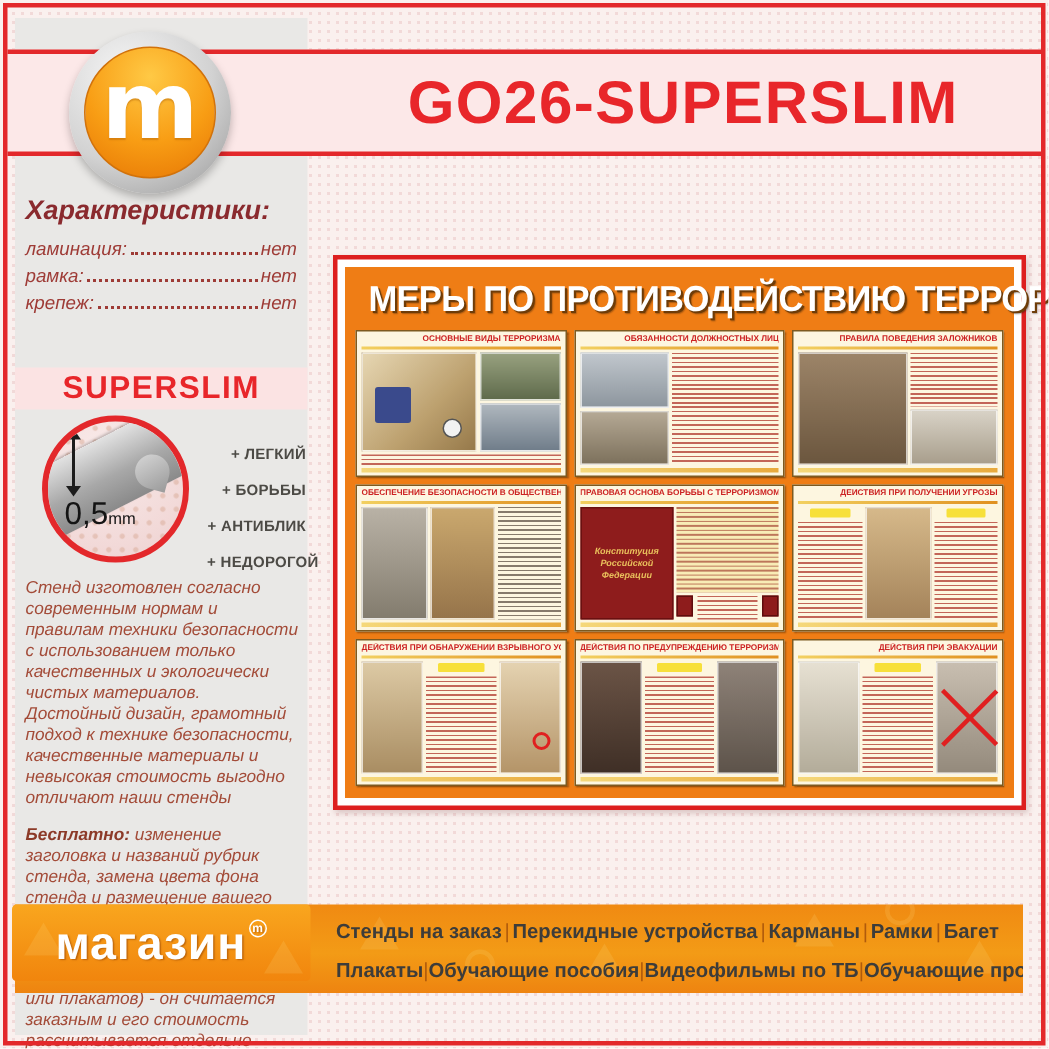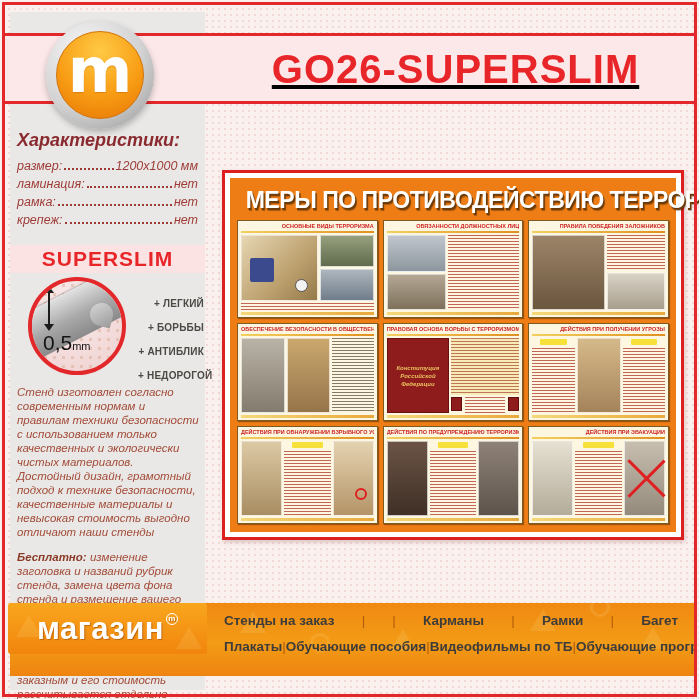--- a/index.html
+++ b/index.html
@@ -11,21 +11,21 @@
       var(--c-pagebg,#faf0ee);
     background-size:6px 6px,auto;}
   .page-frame{position:absolute;inset:2px;border:3px solid var(--c-accent,#e3282b);z-index:60;pointer-events:none;}
 
   
   .left-col{position:absolute;left:10px;top:12px;width:195px;height:678px;background:var(--c-graycol,#e9e8e6);z-index:1;}
 
   
   .top-banner{position:absolute;left:5px;right:5px;top:33px;height:71px;background:var(--c-bannerpink,#fce8e8);
     border-top:3px solid var(--c-accent,#e3282b);border-bottom:3px solid var(--c-accent,#e3282b);
-    display:flex;align-items:center;z-index:4;text-decoration:underline;}
+    display:flex;align-items:center;z-index:4;}
   .page-title{flex:1;padding-left:212px;text-align:center;font-size:40px;font-weight:bold;
     letter-spacing:1px;color:var(--c-titlered,#e8262a);line-height:1;}
 
   
   .brand-logo{position:absolute;left:46px;top:21px;width:108px;height:108px;border-radius:50%;z-index:6;
     background:radial-gradient(circle at 35% 28%,#f6f6f6,#d2d2d2 55%,#9c9c9c 95%);
     box-shadow:0 3px 6px rgba(0,0,0,.25);display:flex;align-items:center;justify-content:center;cursor:pointer;}
   .logo-inner{width:88px;height:88px;border-radius:50%;
     background:radial-gradient(circle at 50% 22%,#ffc945,#f89d14 55%,#e87a06 95%);
     border:1px solid #d2720a;display:flex;align-items:center;justify-content:center;}
@@ -114,21 +114,21 @@
   .g-exit{background:linear-gradient(#c8beb0,#948a7c);}
   .obj-bag{position:absolute;left:10%;bottom:28%;width:32%;height:38%;background:#3a4a8c;border-radius:2px;}
   .obj-clock{position:absolute;right:12%;bottom:12%;width:13px;height:13px;border-radius:50%;background:#f2f2f2;border:1px solid #555;}
   .redcirc{position:absolute;right:15%;bottom:20%;width:12px;height:12px;border:2px solid #e02020;border-radius:50%;}
   .xmark{position:absolute;inset:15% 20%;}
   .xmark::before,.xmark::after{content:"";position:absolute;left:50%;top:0;width:2.5px;height:100%;background:#e02020;}
   .xmark::before{transform:rotate(45deg);}
   .xmark::after{transform:rotate(-45deg);}
 
   
-  .footer-bar{position:absolute;left:10px;right:5px;top:603px;height:73px;z-index:4;overflow:hidden;
+  .footer-bar{position:absolute;left:10px;right:17px;top:603px;height:59px;z-index:4;overflow:hidden;
     background:linear-gradient(var(--c-footorange1,#f08a12),var(--c-footorange2,#f39b16) 55%,#ee8410);}
   .wm{position:absolute;width:0;height:0;border-left:13px solid transparent;border-right:13px solid transparent;
     border-bottom:22px solid rgba(255,235,150,.14);}
   .wm-c{position:absolute;width:20px;height:20px;border-radius:50%;border:3px solid rgba(255,235,150,.14);}
   .nav-row{position:absolute;left:214px;right:16px;display:flex;justify-content:space-between;align-items:center;
     font-weight:bold;font-size:13.5px;color:var(--c-navtext,#3d3c3a);white-space:nowrap;}
   .nav-row1{top:10px;}
   .nav-row2{top:36px;}
   .nav-item{cursor:pointer;}
   .sep{color:#b05b0c;font-weight:normal;}
@@ -153,25 +153,20 @@
   </div>
   <div class="brand-logo">
     <div class="logo-inner">
       <span class="logo-m">m</span>
     </div>
   </div>
 
   <div class="specs">
     <div class="specs-title">Характеристики:</div>
     <div class="spec-row">
-      <span>размер:</span>
-      <span class="leader"></span>
-      <span class="spec-val">1200х1000 мм</span>
-    </div>
-    <div class="spec-row">
       <span>ламинация:</span>
       <span class="leader"></span>
       <span class="spec-val">нет</span>
     </div>
     <div class="spec-row">
       <span>рамка:</span>
       <span class="leader"></span>
       <span class="spec-val">нет</span>
     </div>
     <div class="spec-row">
@@ -356,20 +351,21 @@
   <div class="footer-bar">
     <span class="wm" style="left:230px;top:8px;"></span>
     <span class="wm" style="left:380px;top:26px;"></span>
     <span class="wm" style="left:520px;top:6px;"></span>
     <span class="wm" style="left:630px;top:24px;"></span>
     <span class="wm-c" style="left:300px;top:30px;"></span>
     <span class="wm-c" style="left:580px;top:-6px;"></span>
     <div class="nav-row nav-row1">
       <span class="nav-item">Стенды на заказ</span>
       <span class="sep">|</span>
+      <span class="nav-item">Перекидные устройства</span>
       <span class="sep">|</span>
       <span class="nav-item">Карманы</span>
       <span class="sep">|</span>
       <span class="nav-item">Рамки</span>
       <span class="sep">|</span>
       <span class="nav-item">Багет</span>
     </div>
     <div class="nav-row nav-row2">
       <span class="nav-item">Плакаты</span>
       <span class="sep">|</span>

